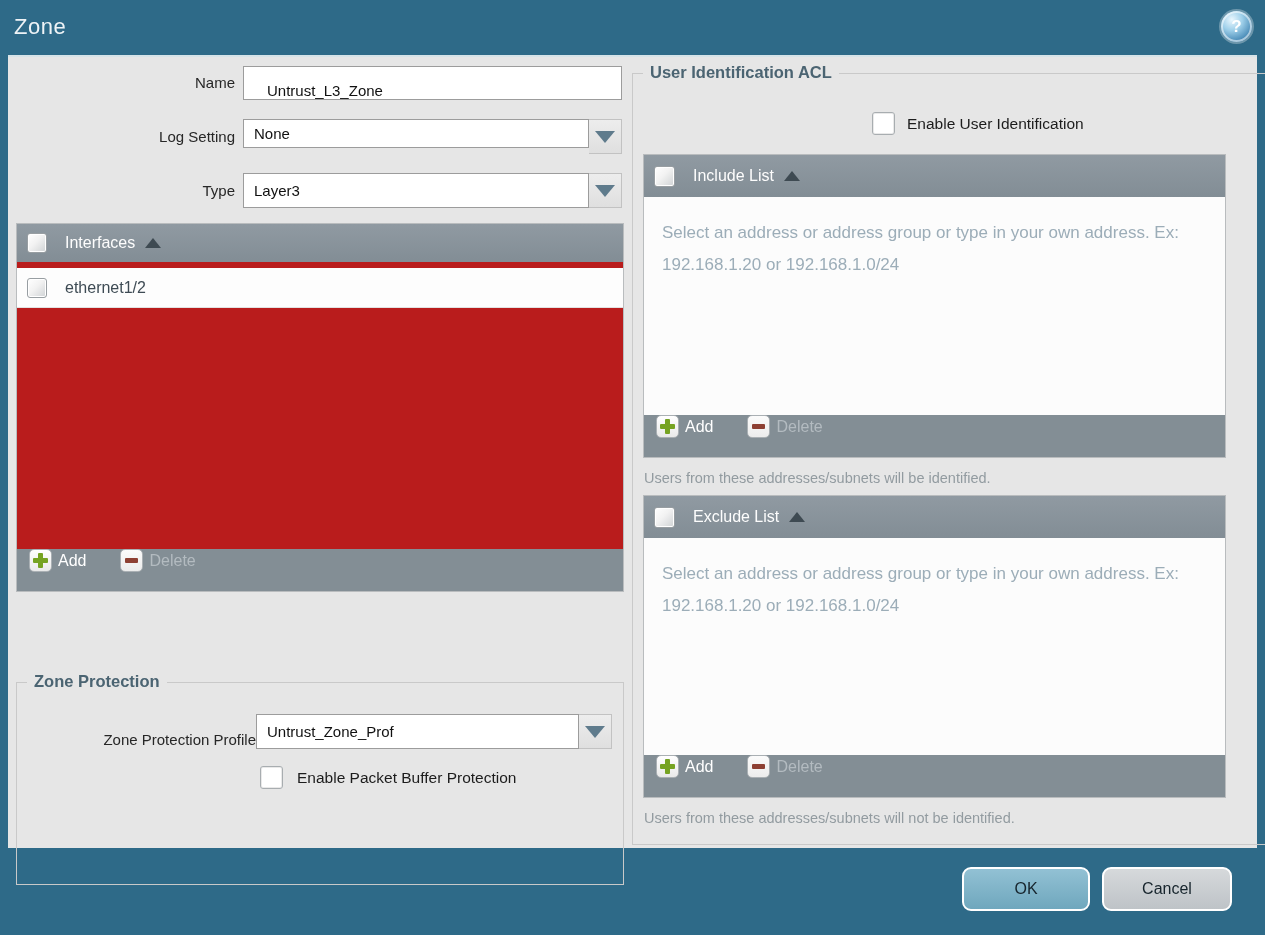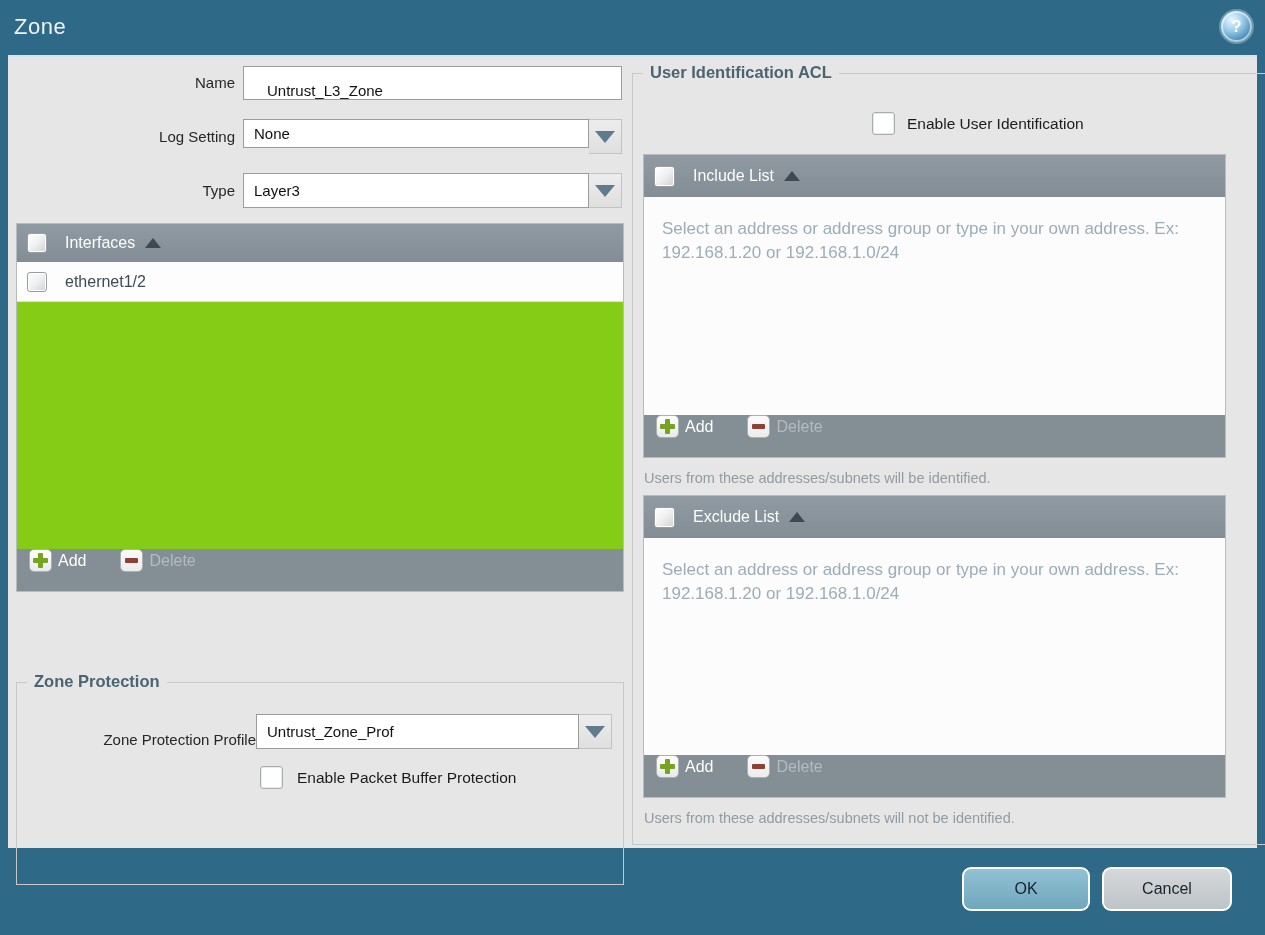--- a/index.html
+++ b/index.html
@@ -20,42 +20,42 @@
   .cinput{background:#fff;border:1px solid #9c9c9c;box-sizing:border-box;font-size:15px;color:#101010;
           display:flex;align-items:center;padding:0 10px;}
   .cbtn{width:33px;background:linear-gradient(#ededed,#dfdfdf);border:1px solid #c2c2c2;border-left:none;
         box-sizing:border-box;display:flex;align-items:center;justify-content:center;cursor:pointer;}
   .tri-down{width:0;height:0;border-left:10px solid transparent;border-right:10px solid transparent;border-top:12px solid #5f7b8c;}
 
   .cb{box-sizing:border-box;border-radius:3px;cursor:pointer;}
   .cb.bevel{background:linear-gradient(135deg,#ffffff 0%,#f2f2f2 45%,#cfd2d4 100%);border:1px solid #989ea2;box-shadow:inset 0 0 0 1px #fff;}
   .cb.plain{background:#fff;border:1px solid #a8adb0;box-shadow:0 0 0 1px #e9e9e9 inset;}
 
-  .tbl{position:absolute;border:1px solid #b9bcbe;background:#84cc16;box-sizing:border-box;}
+  .tbl{position:absolute;border:1px solid #b9bcbe;background:#b91c1c;box-sizing:border-box;}
   .tbl-head{position:absolute;left:0;right:0;top:0;background:linear-gradient(#909aa2,#828d95);
             display:flex;align-items:center;color:#fdfdfd;font-size:16px;}
   .tbl-row{position:absolute;left:0;right:0;background:#fdfdfd;border-bottom:1px solid #e2e2e2;
            display:flex;align-items:center;font-size:16px;color:#3e4b54;}
   .tbl-foot{position:absolute;left:0;right:0;bottom:0;height:42px;background:#838e95;
             display:flex;align-items:flex-start;gap:20px;}
   .sort-up{width:0;height:0;border-left:8px solid transparent;border-right:8px solid transparent;border-bottom:10px solid #3e4a52;margin-left:10px;}
 
   .icon-btn{width:23px;height:23px;border-radius:5px;background:linear-gradient(#ffffff,#e9e9e9);
             border:1px solid #aab0b4;position:relative;box-sizing:border-box;flex:none;}
   .plus::before,.plus::after{content:"";position:absolute;background:#76a322;border-radius:1px;}
   .plus::before{left:3px;right:3px;top:8px;height:5px;}
   .plus::after{top:3px;bottom:3px;left:8px;width:5px;}
   .minus::before{content:"";position:absolute;left:4px;right:4px;top:8px;height:5px;background:#8e4033;border-radius:1px;}
   .act{display:flex;align-items:center;gap:6px;cursor:pointer;}
   .act-label{font-size:16px;color:#fff;}
   .act.disabled{cursor:default;}
   .act.disabled .act-label{color:#b3bbc0;}
   .act.disabled .icon-btn{background:linear-gradient(#fbfbfb,#ececec);}
 
-  .ph{position:absolute;left:18px;top:20px;width:520px;font-size:17px;color:#9cadb8;line-height:24px;}
+  .ph{position:absolute;left:18px;top:20px;width:520px;font-size:17px;color:#9cadb8;line-height:32px;}
 
   .fs{position:absolute;border:1px solid #c9c9c9;box-sizing:border-box;}
   .fs-legend{position:absolute;top:-11px;left:10px;background:#e6e6e6;padding:0 7px;font-weight:bold;color:#4b6472;font-size:16.5px;}
 
   .caption{position:absolute;color:#929ba0;font-size:14.5px;}
 
   .btn{position:absolute;top:867px;height:44px;border:2px solid #ffffff;border-radius:9px;box-sizing:border-box;
        display:flex;align-items:center;justify-content:center;font-size:16px;color:#16242c;cursor:pointer;}
   .btn-ok{left:962px;width:128px;background:linear-gradient(#92c1d4,#6fa7bd);}
   .btn-cancel{left:1102px;width:130px;background:linear-gradient(#d6d9db,#bec3c7);}
@@ -98,21 +98,21 @@
       <div class="tri-down"></div>
     </div>
   </div>
 
   <div class="tbl" style="left:16px;top:223px;width:608px;height:369px;">
     <div class="tbl-head" style="height:38px;">
       <div class="cb bevel" style="width:20px;height:20px;margin-left:10px;"></div>
       <span style="margin-left:18px;">Interfaces</span>
       <div class="sort-up"></div>
     </div>
-    <div class="tbl-row" style="top:38px;height:39px;">
+    <div class="tbl-row" style="top:44px;height:39px;">
       <div class="cb bevel" style="width:20px;height:20px;margin-left:10px;"></div>
       <span style="margin-left:18px;">ethernet1/2</span>
     </div>
     <div class="tbl-foot">
       <div class="act" style="margin-left:12px;">
         <div class="icon-btn plus"></div>
         <span class="act-label">Add</span>
       </div>
       <div class="act disabled" style="margin-left:14px;">
         <div class="icon-btn minus"></div>

